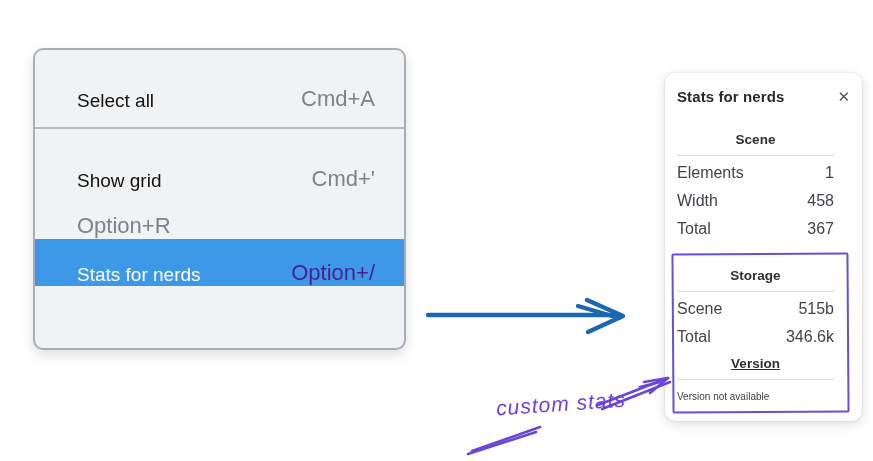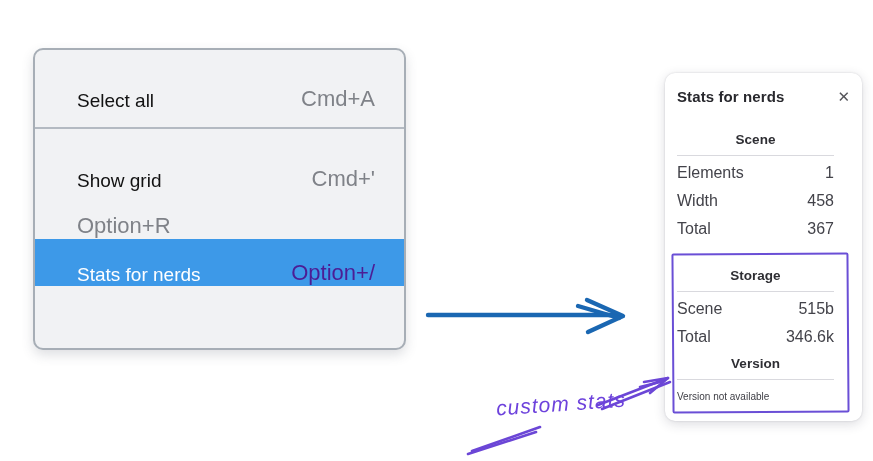--- a/index.html
+++ b/index.html
@@ -36,21 +36,21 @@
     padding: 12px 28px 10px 12px;
   }
   .stats-header { display: flex; justify-content: space-between; align-items: center;
     height: 22px; margin-right: -16px; }
   .stats-title { font-weight: bold; font-size: 15px; color: #28282d; letter-spacing: 0.1px; }
   .stats-close { font-size: 15px; color: #55555a; cursor: pointer; line-height: 1;
     font-weight: normal; }
   .section-heading { margin-top: 24px; text-align: center; font-weight: bold;
     font-size: 13.5px; color: #2e2e33; height: 18px; line-height: 18px; }
   .section-heading.tight { }
-  .section-heading.tighter { margin-top: 4px; }
+  .section-heading.tighter { margin-top: 4px; text-decoration: underline; }
   .stats-hr { border: none; border-top: 1px solid #d9d9de; margin: 6px 0 3px 0; }
   .stat-row { display: flex; justify-content: space-between; align-items: center;
     height: 28px; font-size: 16px; color: #43434a; }
   .stat-note { display: flex; align-items: center; height: 26px; font-size: 10px;
     color: #3e3e45; }
 
   
   .purple-box {
     position: absolute; left: 7px; top: 180px; width: 177px; height: 160px;
     border: 2px solid #6a4fd6; border-radius: 2px;

